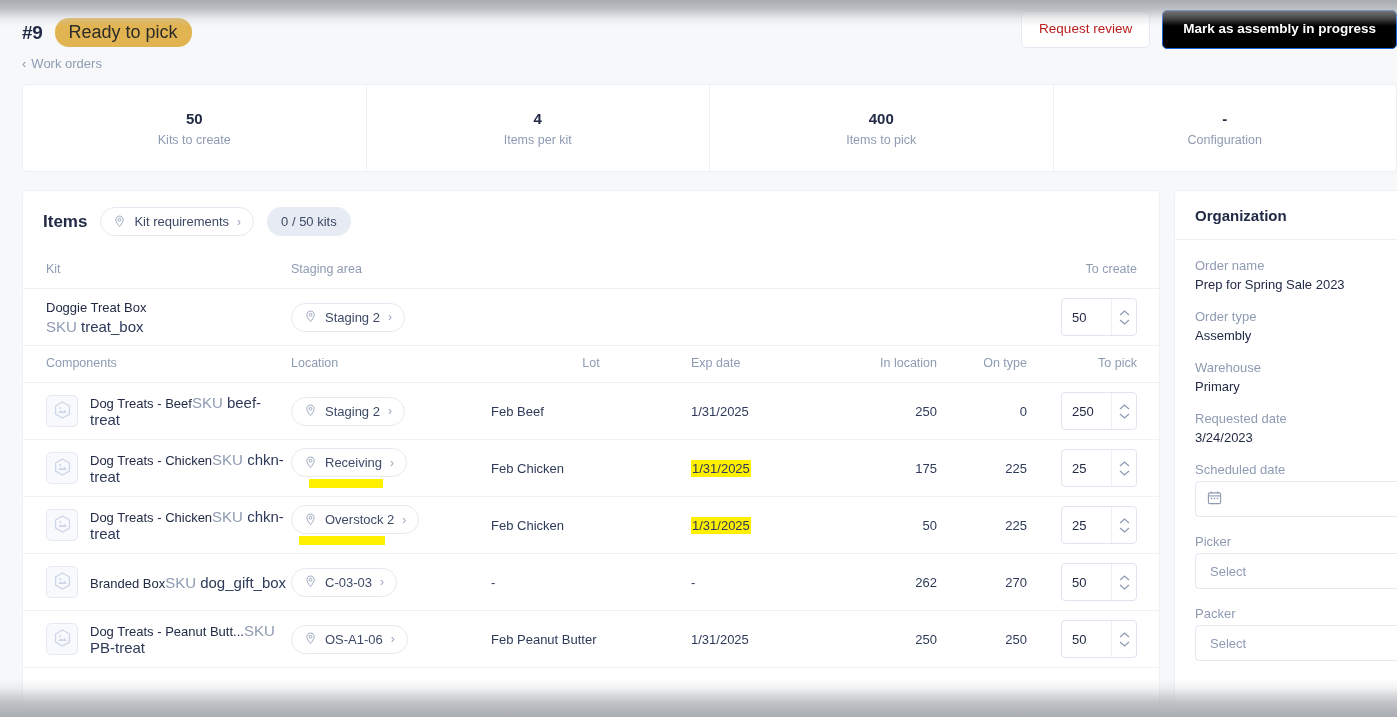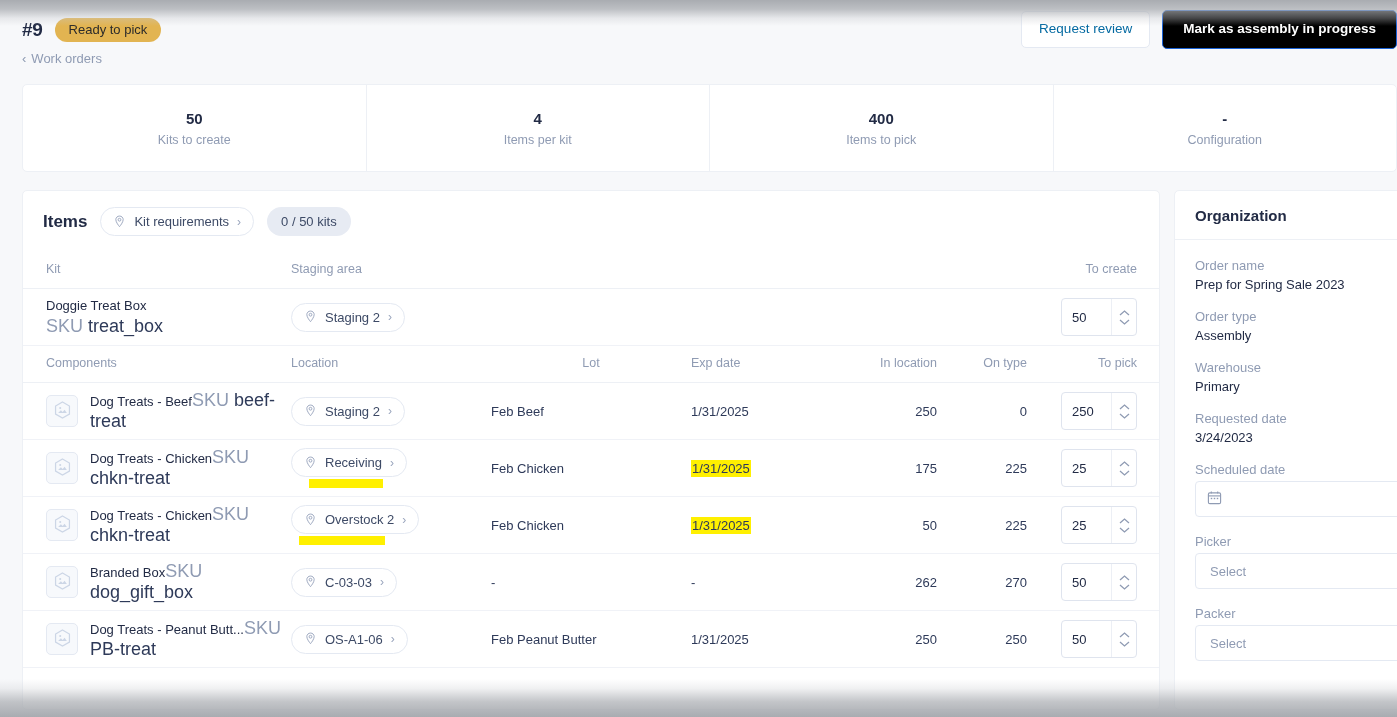--- a/index.html
+++ b/index.html
@@ -29,21 +29,21 @@
     font-size: 19px;
     font-weight: bold;
     color: #222b45;
     letter-spacing: -0.3px;
   }
   .status-badge {
     background: #e2b451;
     color: #2b2b2b;
     border-radius: 14px;
     padding: 5px 14px 6px;
-    font-size: 13px;
+    font-size: 18px;
     font-weight: 500;
     line-height: 1;
   }
   .breadcrumb {
     display: flex;
     align-items: center;
     gap: 5px;
     margin-top: 9px;
     color: #8f9bb3;
     font-size: 13px;
@@ -62,21 +62,21 @@
     border-radius: 5px;
     font-size: 13.5px;
     padding: 10px 17px;
     line-height: 1.1;
     cursor: pointer;
     white-space: nowrap;
   }
   .btn-secondary {
     background: #ffffff;
     border: 1px solid #e4e9f2;
-    color: #0369a1;
+    color: #b91c1c;
   }
   .btn-primary {
     background: #000000;
     border: 1px solid #1a62d6;
     color: #ffffff;
     font-weight: bold;
     padding: 11px 20px;
   }
 
   
@@ -180,21 +180,21 @@
   .comp-table th:nth-child(2) { width: 200px; }
   .comp-table th:nth-child(3) { width: 200px; text-align: center; }
   .comp-table th:nth-child(4) { width: 148px; }
   .comp-table th:nth-child(5) { width: 98px; }
   .comp-table th:nth-child(6) { width: 90px; }
   .comp-table th:nth-child(7) { width: auto; }
 
   .row-h { height: 57px; }
 
   .prodname { color: #222b45; font-size: 13px; margin-bottom: 3px; }
-  .sku { font-size: 18px; color: #2e3a59; }
+  .sku { font-size: 15px; color: #2e3a59; }
   .sku .lbl { color: #8f9bb3; }
 
   .prodcell { display: flex; align-items: center; gap: 12px; }
   .thumb {
     width: 32px; height: 32px; flex: none;
     border: 1px solid #e4e9f2;
     border-radius: 5px;
     background: #f7f9fc;
     display: flex; align-items: center; justify-content: center;
   }

